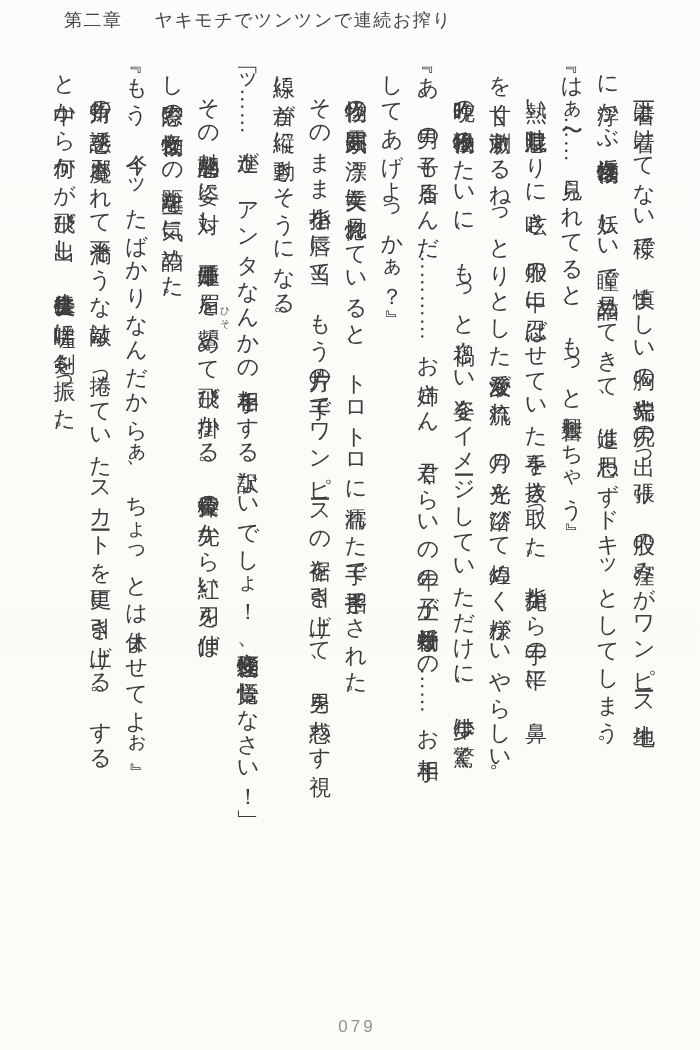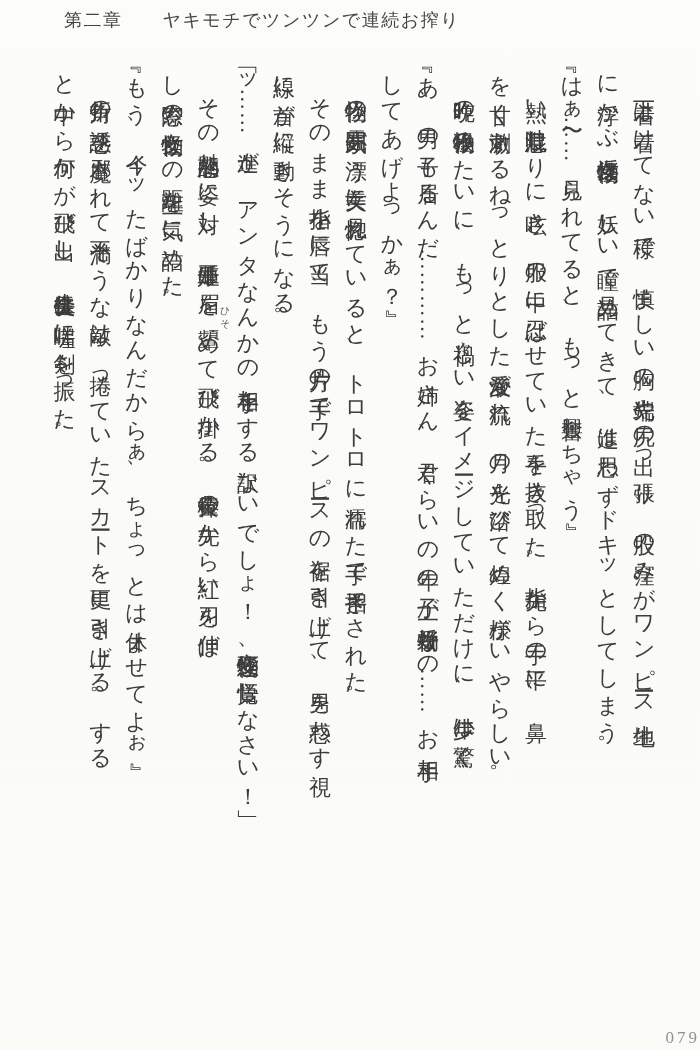--- a/index.html
+++ b/index.html
@@ -21,21 +21,21 @@
   .chapter-header {
     position: absolute;
     top: 8px;
     left: 64px;
     font-size: 18px;
     letter-spacing: 1.5px;
     color: #454545;
     white-space: nowrap;
   }
   .chapter-title {
-    margin-left: 40px;
+    margin-left: 32px;
   }
   .text-area {
     position: absolute;
     top: 60px;
     right: 38px;
     height: 952px;
     writing-mode: vertical-rl;
     text-orientation: mixed;
     font-size: 22px;
     letter-spacing: 1.4px;
@@ -50,25 +50,25 @@
     ruby-align: center;
   }
   rt {
     font-size: 10px;
     letter-spacing: 0;
     color: #5a5a5a;
     font-family: "Liberation Serif", "DejaVu Serif", serif;
   }
   .page-number {
     position: absolute;
-    bottom: 2px;
+    bottom: 13px;
     left: 0;
     width: 100%;
-    text-align: right;
-    font-family: Liberation Serif, serif;
+    text-align: center;
+    font-family: Liberation Sans, sans-serif;
     font-size: 17px;
     letter-spacing: 3px;
     color: #919191;
     text-indent: 14px;
   }
 </style>
 </head>
 <body>
 
 <div class="page">

